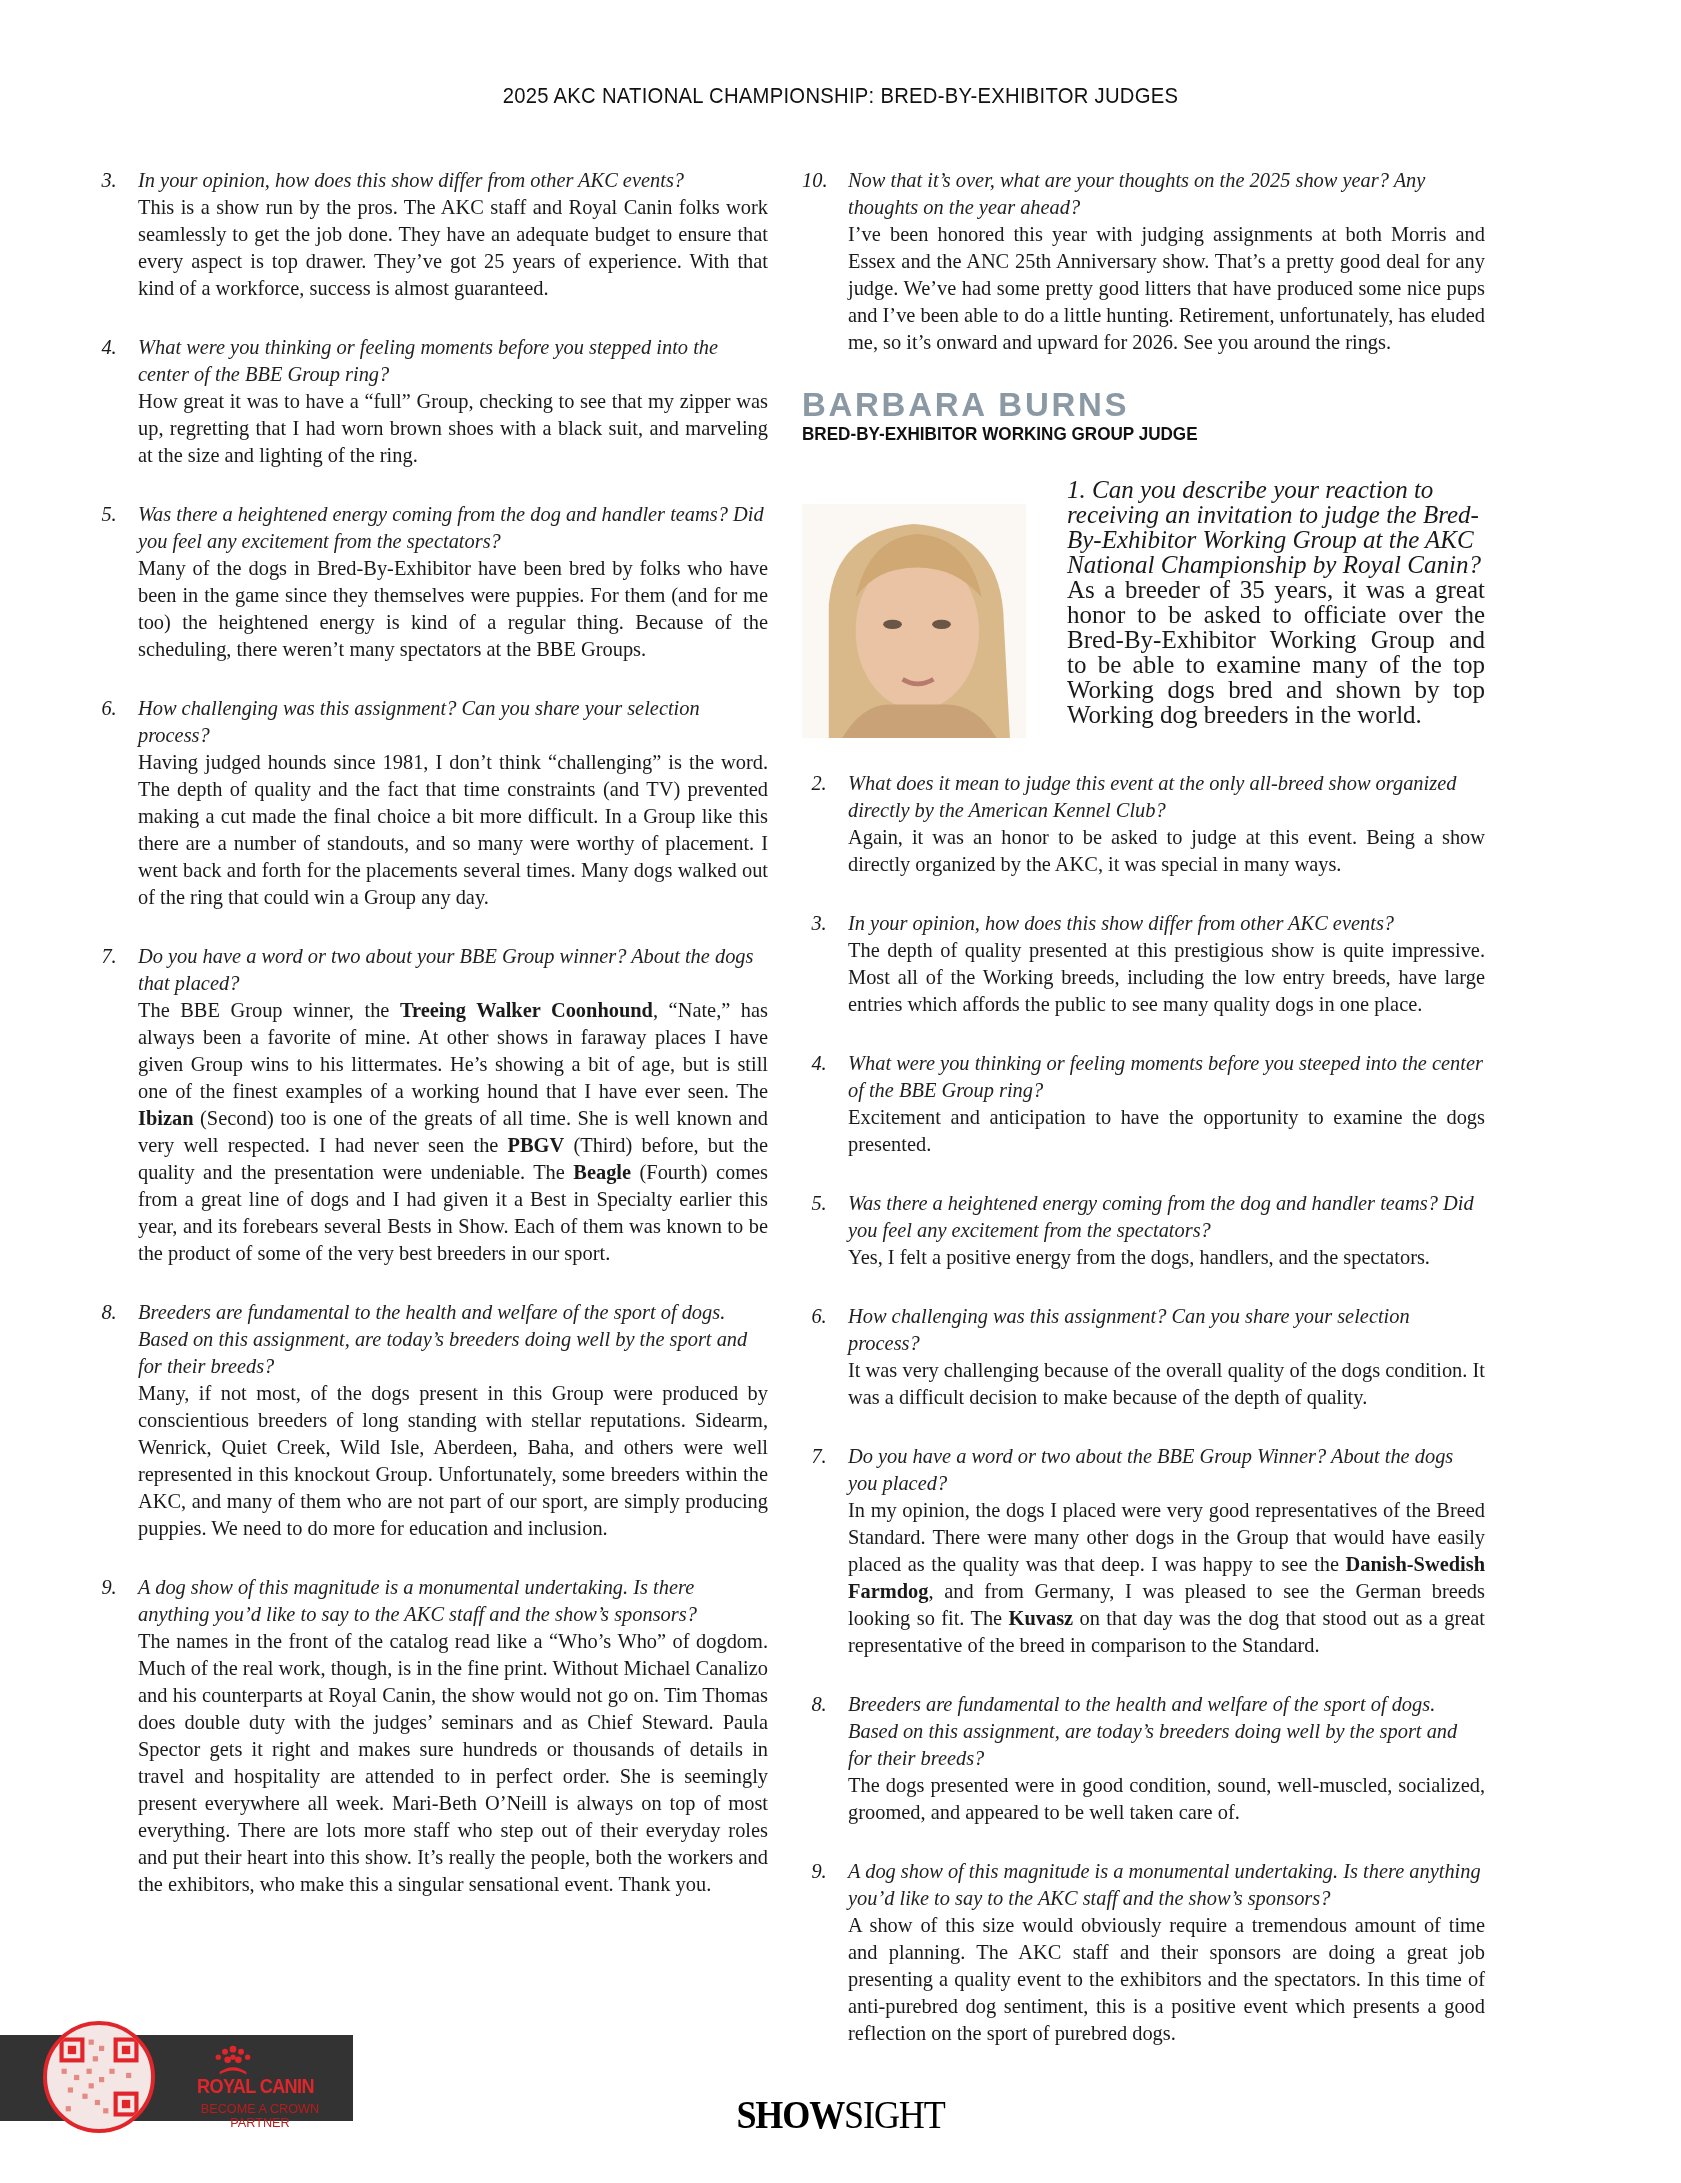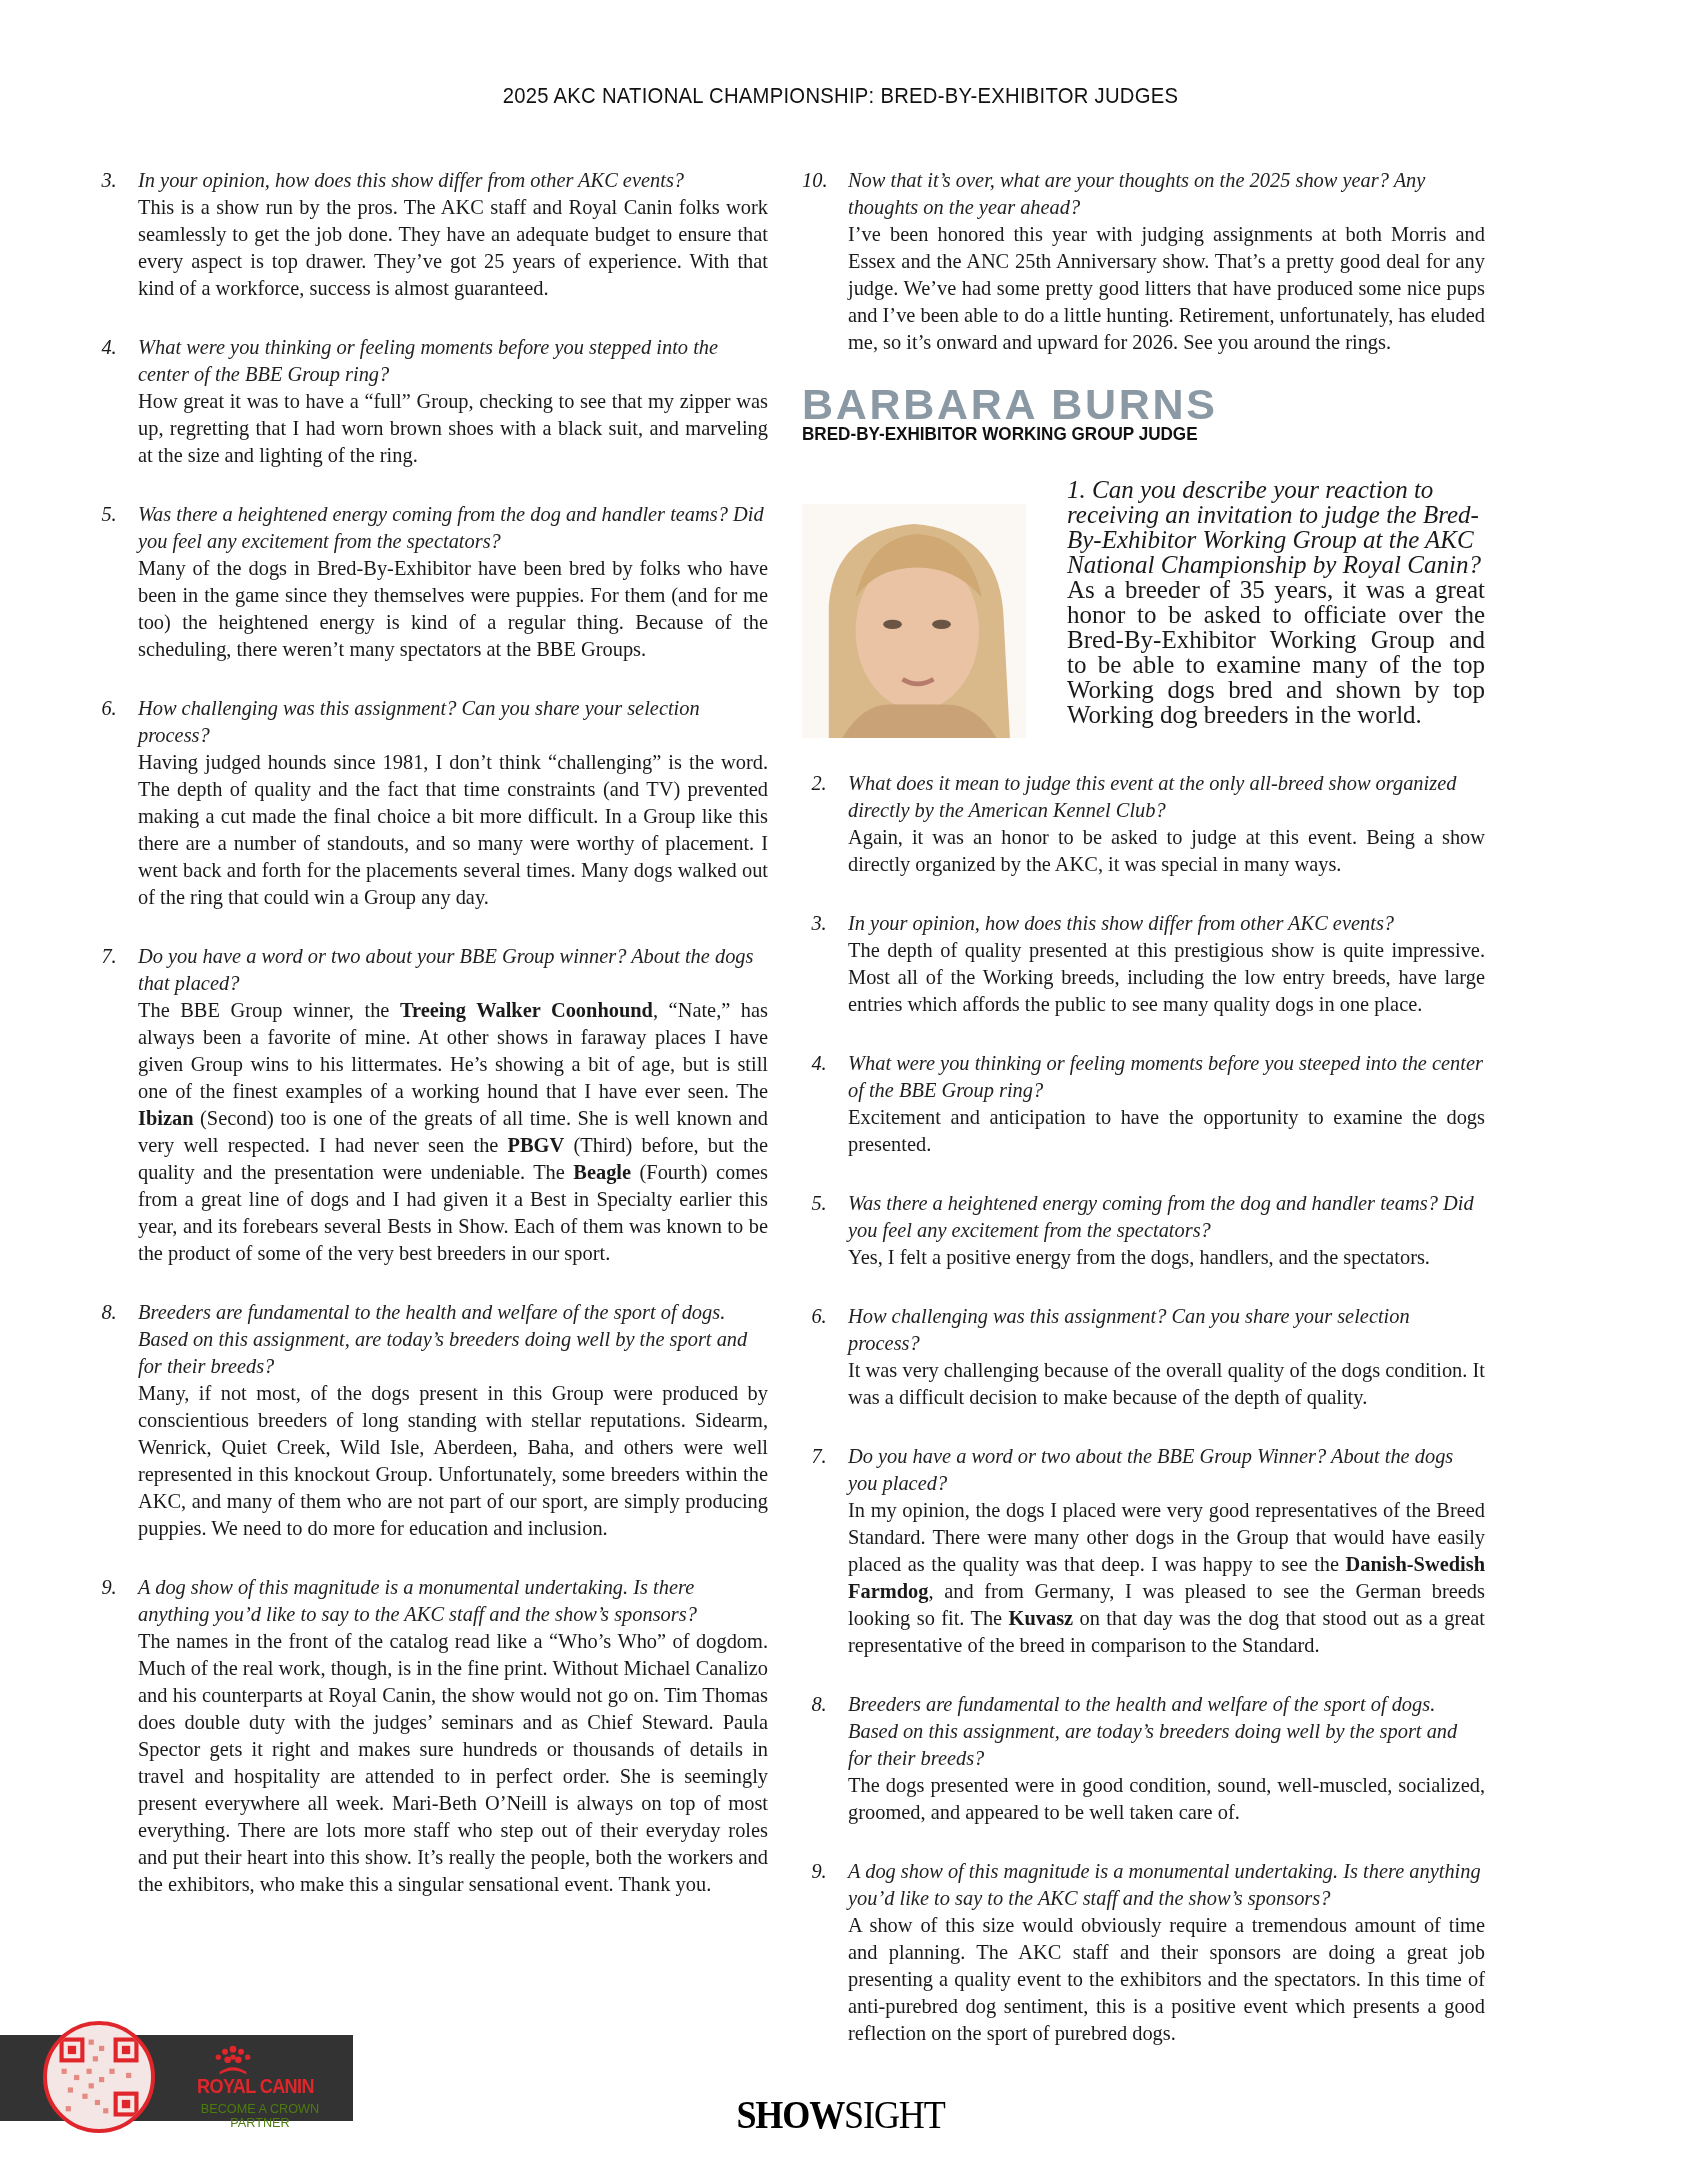--- a/index.html
+++ b/index.html
@@ -17,21 +17,21 @@
   .col-right { left: 802px; width: 683px; }
 
   .qa { position: relative; padding-left: 46px; margin-bottom: 32px; font-size: 20.4px; line-height: 27px; }
   .qa .num { position: absolute; left: 9.4px; top: 0; font-style: italic; }
   .qa .q { font-style: italic; color: #222; margin-top: 8px; }
   .qa .a { text-align: justify; }
   .qa .a b { font-weight: bold; }
 
   .judge-name {
     font-family: "Liberation Sans", "DejaVu Sans", sans-serif; font-weight: bold;
-    font-size: 43px; letter-spacing: 2.7px; color: #8a99a3; line-height: 33px; margin-top: 20px;
+    font-size: 33px; letter-spacing: 2.7px; color: #8a99a3; line-height: 33px; margin-top: 20px;
   }
   .judge-role {
     font-family: "Liberation Sans", "DejaVu Sans", sans-serif; font-weight: bold;
     font-size: 18px; color: #111; margin-top: 2.7px; margin-bottom: 32px; transform: scaleX(0.95); transform-origin: left;
   }
 
   .intro { position: relative; height: 261px; margin-bottom: 32px; }
   .photo {
     position: absolute; left: 0; top: 27px; width: 224px; height: 234px; overflow: hidden;
     background: #fbf7f2;
@@ -50,21 +50,21 @@
   }
   .qr svg { width: 100%; height: 100%; }
   .rc-crown { position: absolute; left: 213px; top: 2045px; width: 40px; height: 31px; }
   .rc-logo {
     position: absolute; left: 175px; top: 2074px; width: 161px; text-align: center;
     font-family: "Liberation Sans", "DejaVu Sans", sans-serif; font-weight: bold;
     font-size: 21px; color: #e0262b; letter-spacing: -0.7px; transform: scaleX(0.86);
   }
   .rc-tag {
     position: absolute; left: 173px; top: 2102px; width: 174px; text-align: center;
-    font-family: "Liberation Sans", "DejaVu Sans", sans-serif; font-size: 12.7px; color: #4d7c0f;
+    font-family: "Liberation Sans", "DejaVu Sans", sans-serif; font-size: 12.7px; color: #b91c1c;
   }
   .masthead {
     position: absolute; left: 0; top: 2090px; width: 1681px; text-align: center;
     font-family: "Liberation Serif", "DejaVu Serif", serif; font-size: 41px; letter-spacing: -1.3px;
     color: #000; transform: scaleX(0.88);
   }
   .masthead b { font-weight: bold; }
 </style>
 </head>
 <body>

